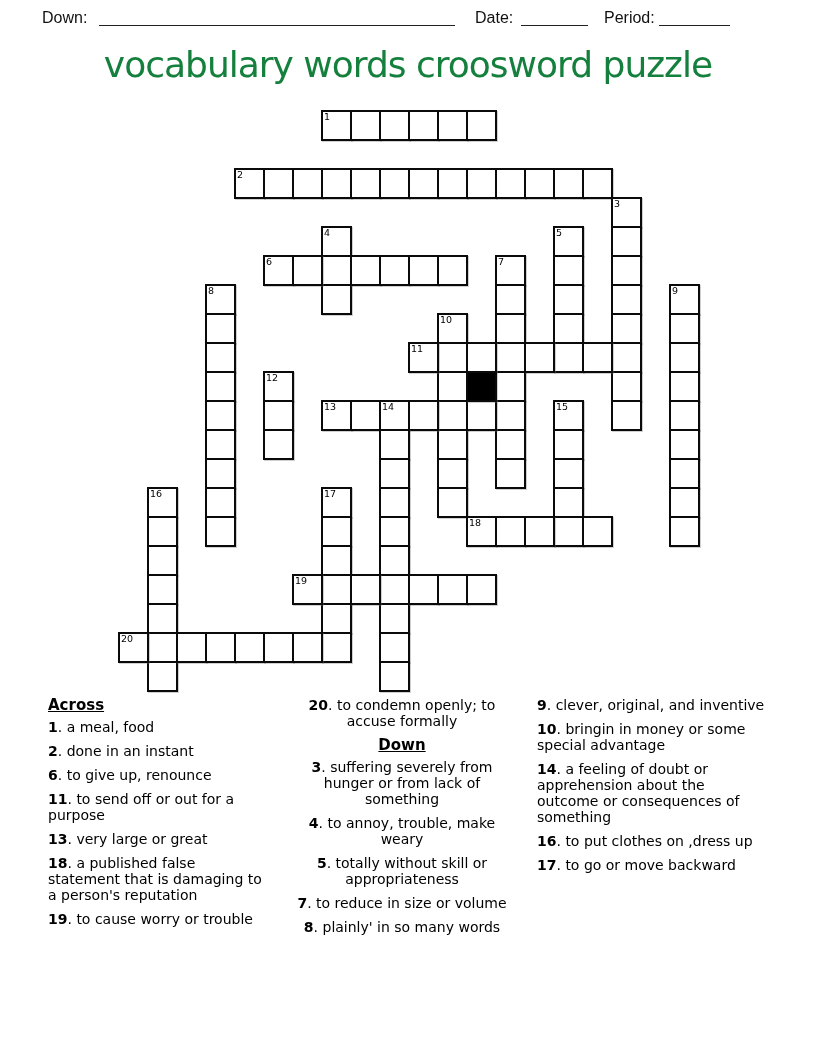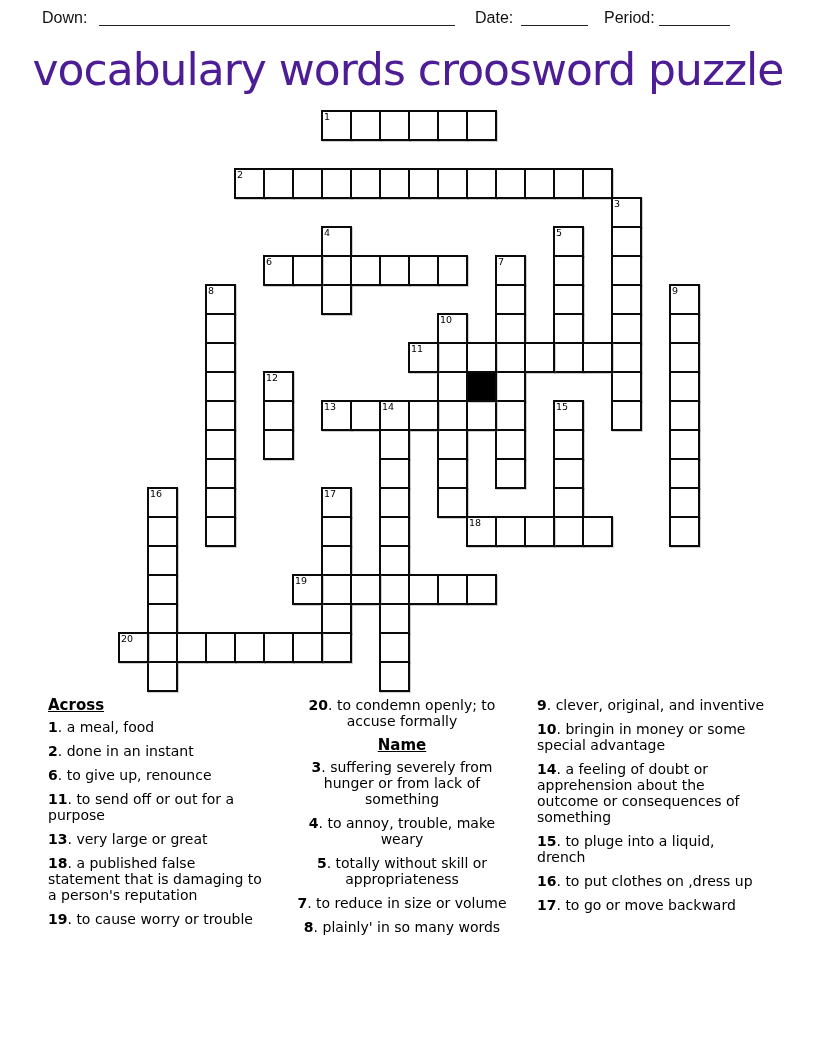--- a/index.html
+++ b/index.html
@@ -6,21 +6,21 @@
   .page{
     position:relative;width:816px;height:1056px;background:#ffffff;overflow:hidden;
     font-family:"Liberation Sans",sans-serif;color:#000;
   }
   
   .hdr-label{position:absolute;font-size:16px;line-height:17px;color:#111;}
   .hdr-line{position:absolute;height:17px;border-bottom:1.6px solid #222;}
   
   .title{
     position:absolute;top:44px;left:0;right:0;text-align:center;
-    font-family:"DejaVu Sans",sans-serif;font-size:44px;letter-spacing:-1px;color:#4c1d95;
+    font-family:"DejaVu Sans",sans-serif;font-size:36px;letter-spacing:-1px;color:#15803d;
   }
   
   .grid{position:absolute;left:0;top:0;width:816px;height:700px;}
   .cell{
     position:absolute;width:31px;height:31px;box-sizing:border-box;
     border:2px solid #0a0a0a;background:#fff;box-shadow:1px 1px 0 rgba(120,120,120,0.35);
   }
   .cell.black{background:#000;}
   .cellnum{
     position:absolute;top:0;left:1px;font-size:9.5px;line-height:10px;
@@ -229,30 +229,29 @@
         <div class="clue-item"><span class="clue-num">1</span>. a meal, food</div>
         <div class="clue-item"><span class="clue-num">2</span>. done in an instant</div>
         <div class="clue-item"><span class="clue-num">6</span>. to give up, renounce</div>
         <div class="clue-item"><span class="clue-num">11</span>. to send off or out for a purpose</div>
         <div class="clue-item"><span class="clue-num">13</span>. very large or great</div>
         <div class="clue-item"><span class="clue-num">18</span>. a published false statement that is damaging to a person's reputation</div>
         <div class="clue-item"><span class="clue-num">19</span>. to cause worry or trouble</div>
       </div>
     <div class="clue-col" style="left:293px;width:218px;text-align:center;">
         <div class="clue-item"><span class="clue-num">20</span>. to condemn openly; to accuse formally</div>
-        <div class="clue-heading">Name</div>
+        <div class="clue-heading">Down</div>
         <div class="clue-item"><span class="clue-num">3</span>. suffering severely from hunger or from lack of something</div>
         <div class="clue-item"><span class="clue-num">4</span>. to annoy, trouble, make weary</div>
         <div class="clue-item"><span class="clue-num">5</span>. totally without skill or appropriateness</div>
         <div class="clue-item"><span class="clue-num">7</span>. to reduce in size or volume</div>
         <div class="clue-item"><span class="clue-num">8</span>. plainly' in so many words</div>
       </div>
     <div class="clue-col" style="left:537px;width:230px;">
         <div class="clue-item"><span class="clue-num">9</span>. clever, original, and inventive</div>
         <div class="clue-item"><span class="clue-num">10</span>. bringin in money or some special advantage</div>
         <div class="clue-item"><span class="clue-num">14</span>. a feeling of doubt or apprehension about the outcome or consequences of something</div>
-        <div class="clue-item"><span class="clue-num">15</span>. to pluge into a liquid, drench</div>
         <div class="clue-item"><span class="clue-num">16</span>. to put clothes on ,dress up</div>
         <div class="clue-item"><span class="clue-num">17</span>. to go or move backward</div>
       </div>
   </div>
 
 </div>
 
 </body></html>

